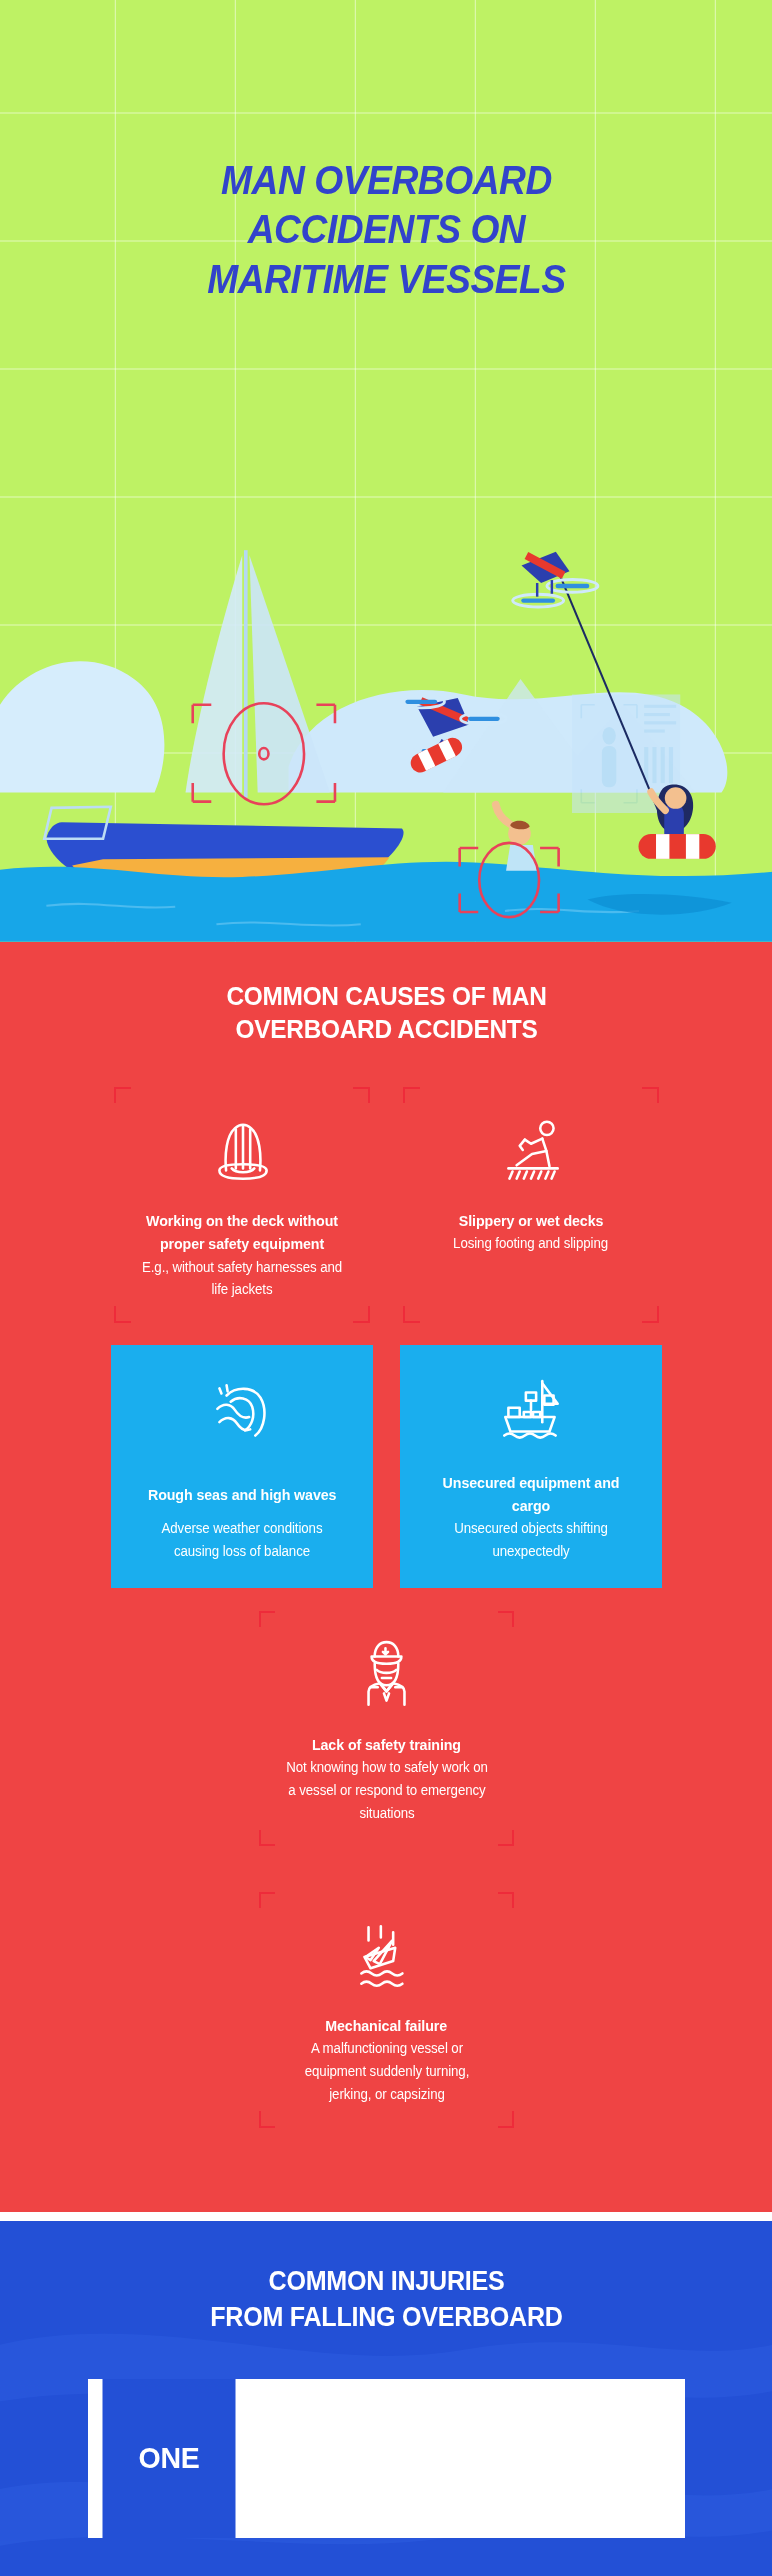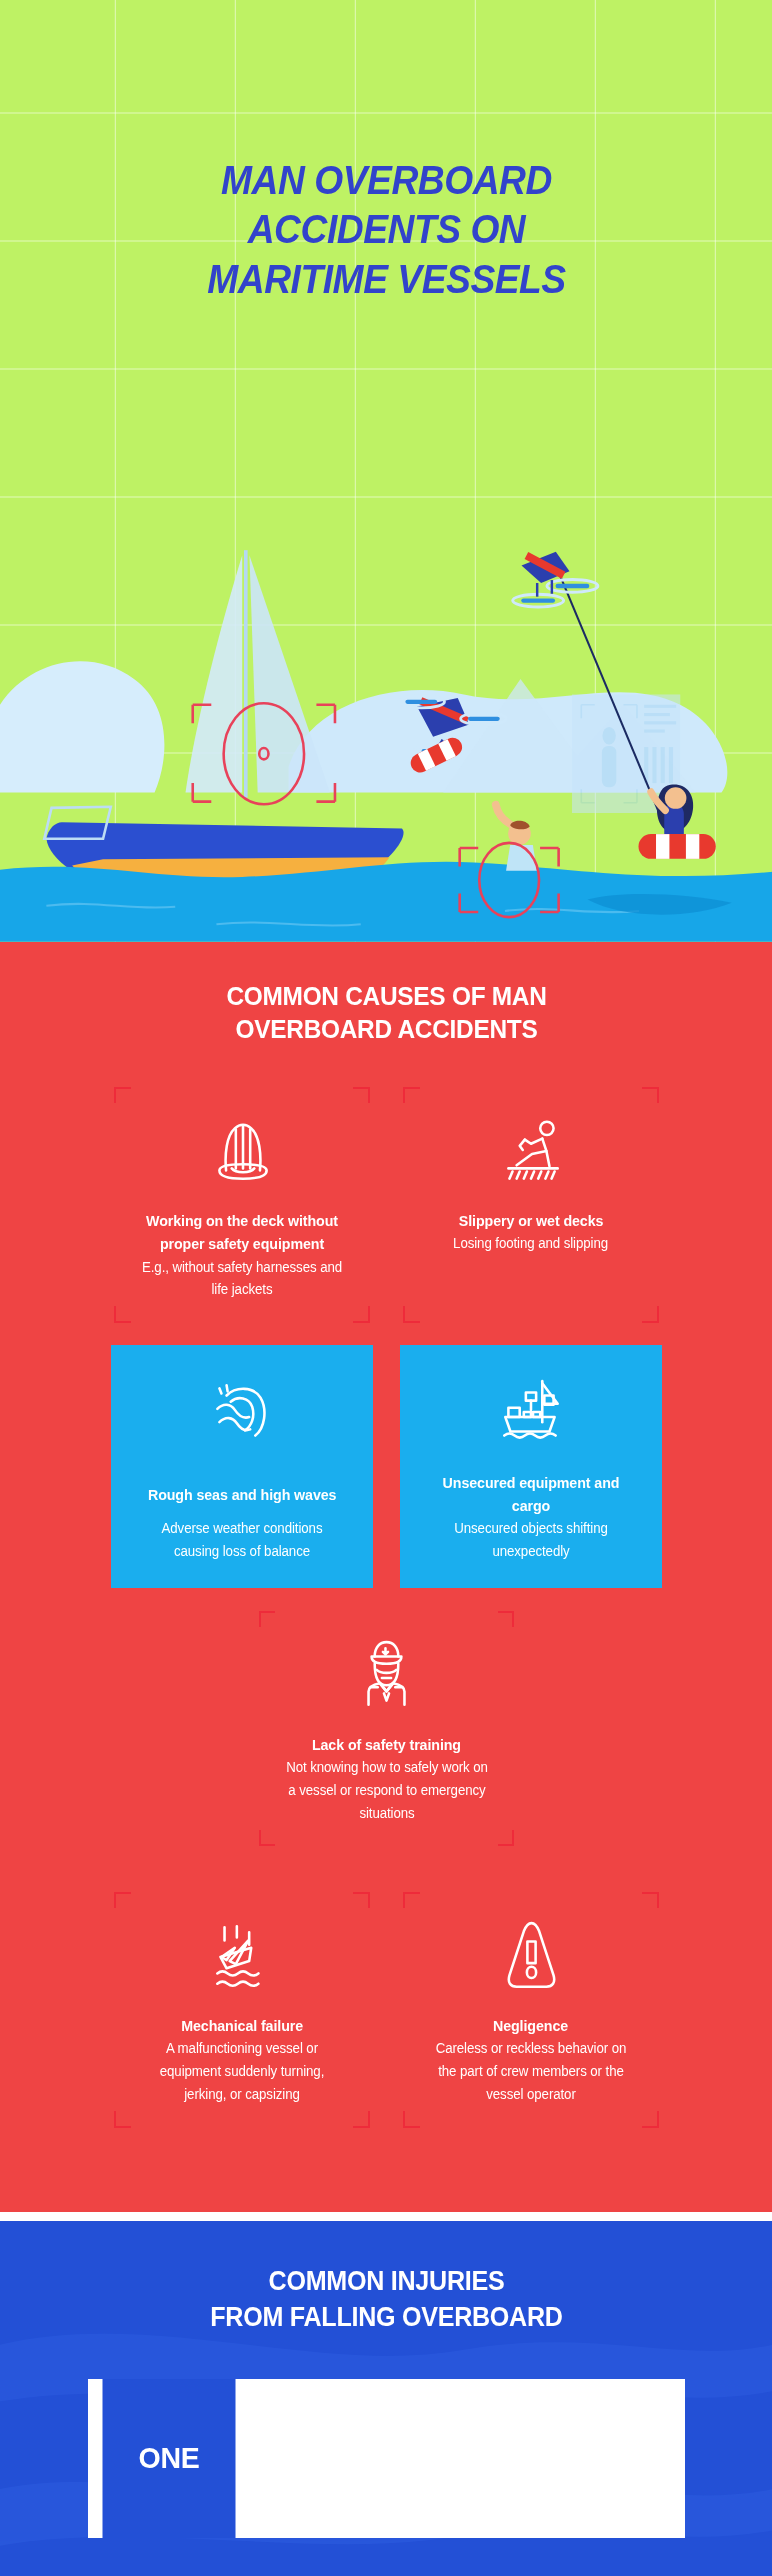--- a/index.html
+++ b/index.html
@@ -412,35 +412,20 @@
             <path d="M60 56 L44 80 L34 74 Z"></path>
             <path d="M32 74 L92 56 L88 82 L44 96 Z"></path>
             <path d="M26 106 q10 -8 20 0 q10 8 20 0 q10 -8 20 0 q10 8 20 0"></path>
             <path d="M26 126 q10 -8 20 0 q10 8 20 0 q10 -8 20 0 q10 8 20 0"></path>
           </svg>
         </div>
         <div class="cc-title">Mechanical failure</div>
         <div class="cc-desc">A malfunctioning vessel or equipment suddenly turning, jerking, or capsizing</div>
       </div>
 
-      <div class="cause-card">
-        <span class="crn a"></span>
-        <span class="crn b"></span>
-        <span class="crn c"></span>
-        <span class="crn d"></span>
-        <div class="cc-icon">
-          <svg width="77" height="77" viewBox="0 0 150 150" fill="none" stroke="#fff" stroke-width="5" stroke-linecap="round" stroke-linejoin="round">
-            <path d="M75 8 C82 8 86 14 90 24 L118 110 C122 124 116 132 104 132 L46 132 C34 132 28 124 32 110 L60 24 C64 14 68 8 75 8 Z"></path>
-            <rect x="67" y="44" width="16" height="42"></rect>
-            <ellipse cx="75" cy="104" rx="9" ry="11"></ellipse>
-          </svg>
-        </div>
-        <div class="cc-title">Negligence</div>
-        <div class="cc-desc">Careless or reckless behavior on the part of crew members or the vessel operator</div>
-      </div>
     </div>
   </section>
 
   <div class="sec-divider"></div>
 
   <section class="injuries">
     <svg class="wave-bg" viewBox="0 0 1500 2400" preserveAspectRatio="none">
       <g fill="#2d5ce0" opacity="0.55">
         <path d="M0 240 C300 170 620 300 900 250 C1150 206 1330 280 1500 240 L1500 330 C1300 370 1100 300 880 340 C600 392 300 300 0 350 Z"></path>
         <path d="M0 520 C260 470 560 580 860 530 C1120 488 1320 560 1500 520 L1500 600 C1300 640 1120 570 880 612 C620 658 280 580 0 630 Z"></path>

